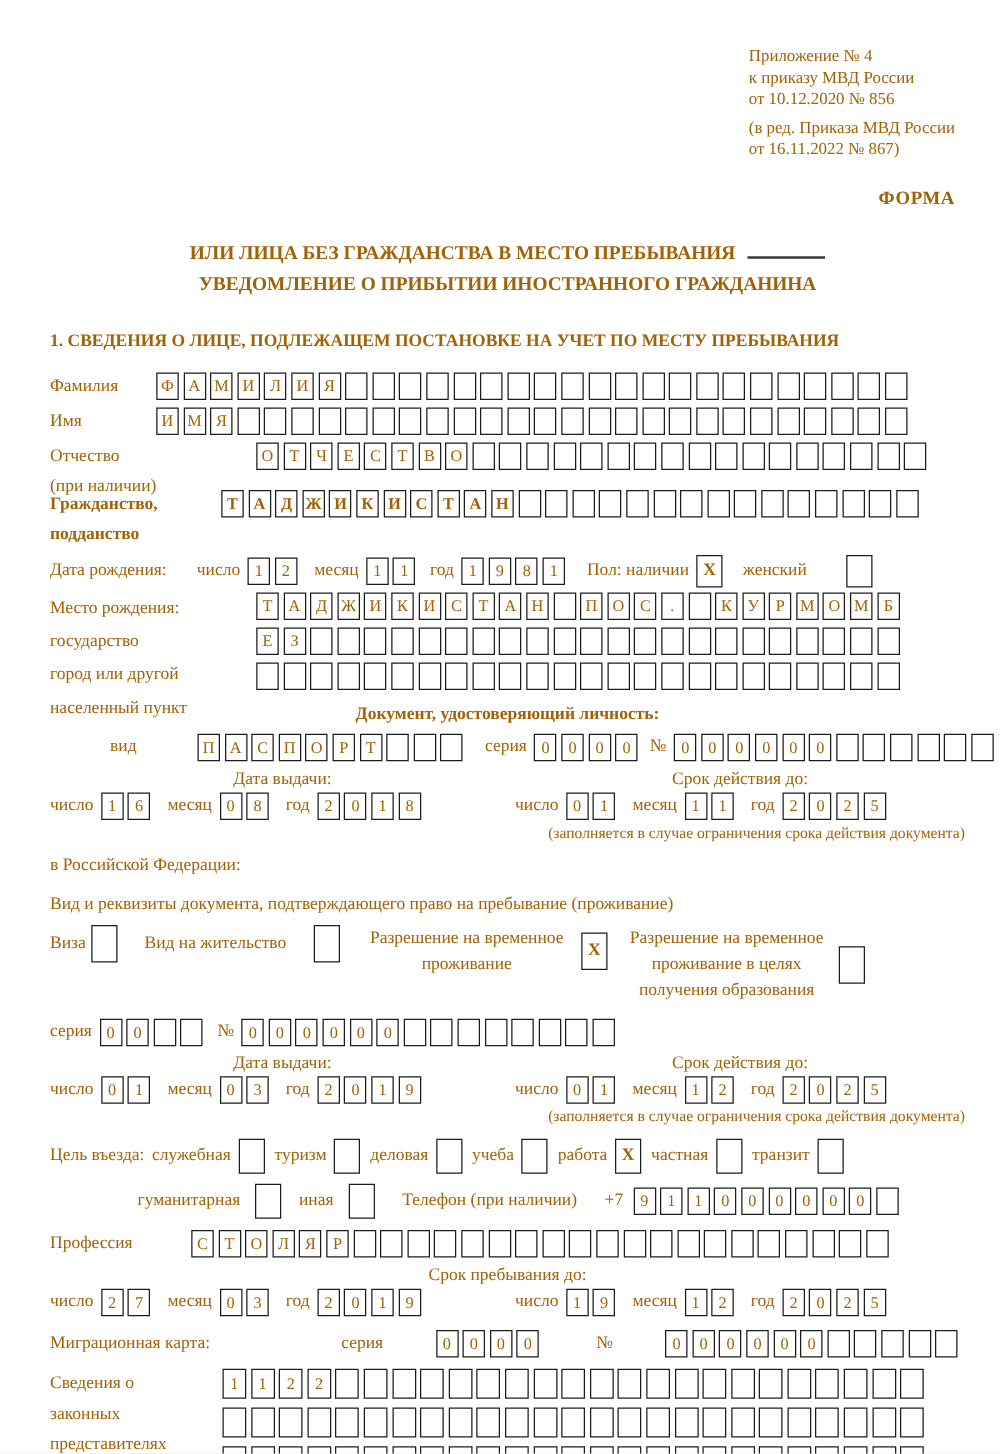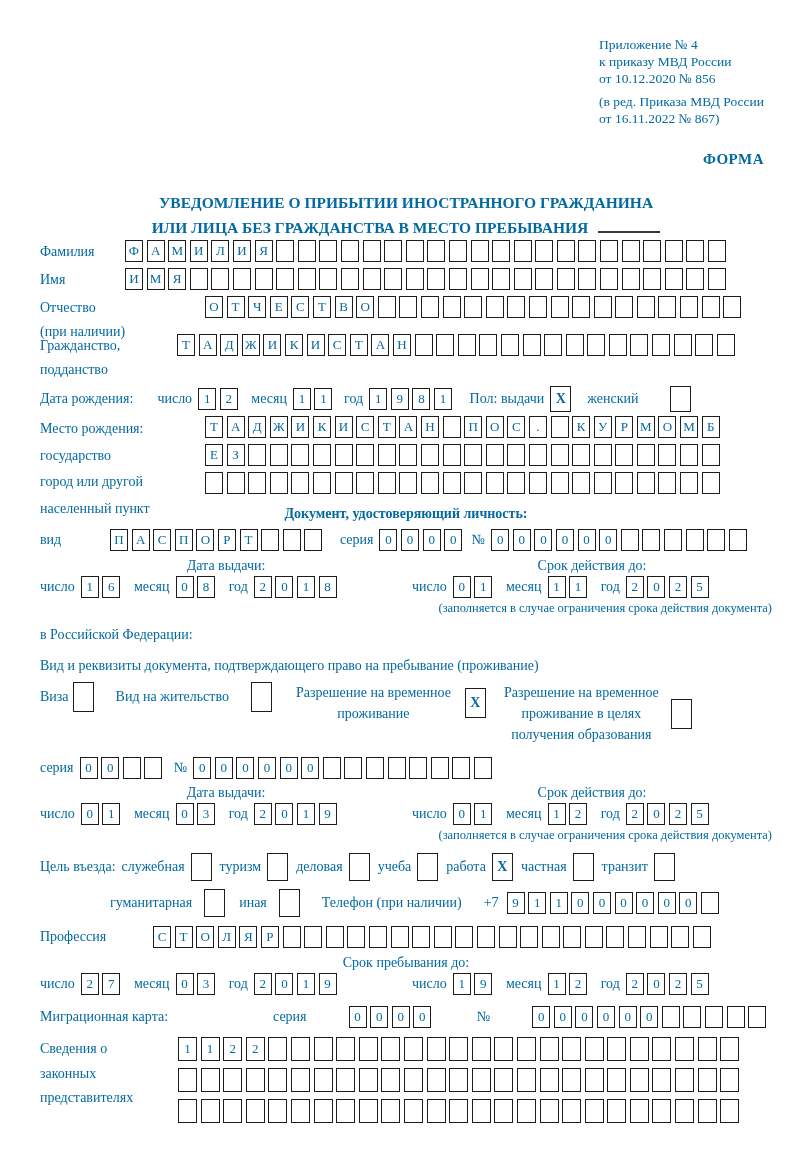--- a/index.html
+++ b/index.html
@@ -1,18 +1,18 @@
 <!DOCTYPE html>
 <html><head>
 <meta charset="utf-8">
 <style>
   html,body{margin:0;padding:0;background:#e8e8e8;}
   .page{
     width:800px;height:1163px;background:#ffffff;margin:0 auto;
-    font-family:"Liberation Serif","DejaVu Serif",serif;color:#0369a1;
+    font-family:"Liberation Serif","DejaVu Serif",serif;color:#a16207;
     box-sizing:border-box;padding:36px 28px 0 40px;position:relative;overflow:hidden;
   }
   .hdr-wrap{display:flex;justify-content:flex-end;padding-right:8px;}
   .hdr-block{font-size:13.5px;line-height:17px;text-align:left;}
   .hdr-sub{margin-top:6px;}
   .forma{text-align:right;padding-right:8px;font-weight:bold;font-size:15px;margin-top:24px;letter-spacing:.5px;}
   .title{ text-align:center;font-weight:bold;font-size:15.5px;line-height:25px;margin-top:22px;}
   .title-underline{display:inline-block;width:62px;border-bottom:2.5px solid #3a3a3a;height:14px;margin-left:10px;}
   .sec-heading{font-weight:bold;font-size:14px;margin-top:26px;margin-bottom:16px;}
   .row{display:flex;align-items:flex-start;margin-bottom:4px;}
@@ -22,21 +22,21 @@
   .box{
     width:16px;height:20px;border:1.5px solid #1c1c1c;margin-right:3.6px;
     display:inline-flex;align-items:center;justify-content:center;
     font-size:13px;flex-shrink:0;background:#fff;
   }
   .cb{
     width:19px;height:24px;border:1.5px solid #1c1c1c;display:inline-flex;
     align-items:center;justify-content:center;font-size:14px;font-weight:bold;
     flex-shrink:0;background:#fff;
   }
-  .w85{width:85px;} .w137{width:137px;} .w165{width:165px;} .w113{width:113px;} .w70{width:70px;} .w138{width:138px;} .w175{width:175px;}
+  .w85{width:85px;} .w137{width:137px;} .w165{width:165px;} .w113{width:113px;} .w70{width:70px;margin-left:48px;} .w138{width:138px;} .w175{width:175px;}
   .doc-heading{text-align:center;font-weight:bold;font-size:14px;margin:8px 0 6px 0;}
   .dhead{display:flex;font-size:14px;margin-top:6px;}
   .dhead .dh-left{width:372px;text-align:center;}
   .dhead .dh-right{flex:1;text-align:center;}
   .drow{display:flex;align-items:center;margin-top:2px;}
   .dcol-left{width:372px;display:flex;align-items:center;}
   .dcol-right{flex:1;display:flex;align-items:center;}
   .dlbl{font-size:14px;margin-right:6px;}
   .dgap{margin-left:10px;}
   .note{font-size:12.5px;text-align:right;margin-top:3px;margin-bottom:6px;}
@@ -63,26 +63,27 @@
       <div>к приказу МВД России</div>
       <div>от 10.12.2020 № 856</div>
       <div class="hdr-sub">(в ред. Приказа МВД России</div>
       <div>от 16.11.2022 № 867)</div>
     </div>
   </div>
 
   <div class="forma">ФОРМА</div>
 
   <div class="title">
-    <div>УВЕДОМЛЕНИЕ О ПРИБЫТИИ ИНОСТРАННОГО ГРАЖДАНИНА</div>
     <div>
       <span>ИЛИ ЛИЦА БЕЗ ГРАЖДАНСТВА В МЕСТО ПРЕБЫВАНИЯ</span><span class="title-underline"></span>
     </div>
-  </div>
-
+    <div>УВЕДОМЛЕНИЕ О ПРИБЫТИИ ИНОСТРАННОГО ГРАЖДАНИНА</div>
+  </div>
+
+  <div class="sec-heading">1. СВЕДЕНИЯ О ЛИЦЕ, ПОДЛЕЖАЩЕМ ПОСТАНОВКЕ НА УЧЕТ ПО МЕСТУ ПРЕБЫВАНИЯ</div>
 
   <div class="row">
     <span class="lbl w85">Фамилия</span>
     <span class="boxes">
         <span class="box">Ф</span>
         <span class="box">А</span>
         <span class="box">М</span>
         <span class="box">И</span>
         <span class="box">Л</span>
         <span class="box">И</span>
@@ -172,21 +173,21 @@
         <span class="box"></span>
         <span class="box"></span>
         <span class="box"></span>
         <span class="box"></span>
         <span class="box"></span>
         <span class="box"></span>
         <span class="box"></span>
       </span>
   </div>
 
-  <div class="row" style="margin-top:-14px;">
+  <div class="row" style="margin-top:-14px;font-weight:bold;">
     <span class="lbl w137">
       <span class="lbl2">Гражданство,</span><br>
       <span class="lbl2">подданство</span>
     </span>
     <span class="boxes">
         <span class="box">Т</span>
         <span class="box">А</span>
         <span class="box">Д</span>
         <span class="box">Ж</span>
         <span class="box">И</span>
@@ -226,21 +227,21 @@
         <span class="box">1</span>
         <span class="box">1</span>
       </span>
     <span class="dlbl" style="margin-left:8px;">год</span>
     <span class="boxes">
         <span class="box">1</span>
         <span class="box">9</span>
         <span class="box">8</span>
         <span class="box">1</span>
       </span>
-    <span class="dlbl" style="margin-left:14px;">Пол: выдачи</span>
+    <span class="dlbl" style="margin-left:14px;">Пол: наличии</span>
     <span class="cb">X</span>
     <span class="dlbl" style="margin-left:16px;">женский</span>
     <span class="cb" style="margin-left:26px;"></span>
   </div>
 
   <div class="row" style="margin-top:4px;">
     <span class="lbl w165" style="line-height:26.5px;">
       <span>Место рождения:</span><br>
       <span>государство</span><br>
       <span>город или другой</span><br>

